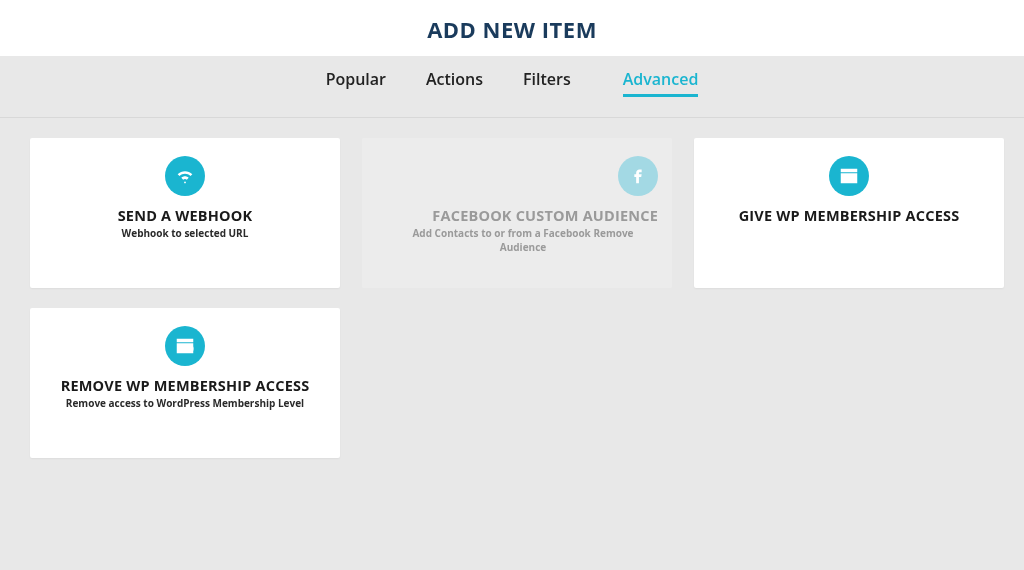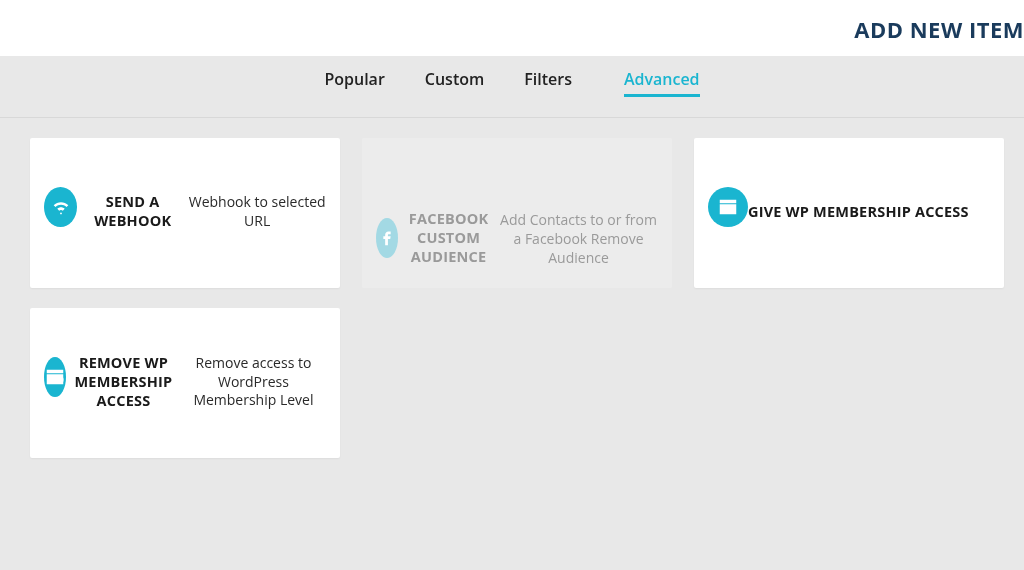--- a/index.html
+++ b/index.html
@@ -5,21 +5,21 @@
     * { box-sizing: border-box; margin: 0; padding: 0; }
     body {
       font-family: "Open Sans", "Helvetica Neue", Arial, sans-serif;
       background: #e8e8e8;
       width: 1024px;
       height: 570px;
       overflow: hidden;
     }
     .header {
       background: #fff;
-      text-align: right;
+      text-align: center;
       padding: 14px 0 12px;
     }
     .header h1 {
       font-size: 22px;
       font-weight: 700;
       color: #1a3b5c;
       letter-spacing: 0.5px;
     }
     .tabs {
       background: #e8e8e8;
@@ -48,20 +48,21 @@
       padding: 20px 30px;
       justify-content: start;
     }
     .card {
       background: #fff;
       border-radius: 2px;
       padding: 18px 14px 20px;
       text-align: center;
       min-height: 150px;
       display: flex;
+      flex-direction: column;
       align-items: center;
       cursor: pointer;
       box-shadow: 0 1px 2px rgba(0,0,0,0.05);
     }
     .card.disabled {
       background: #ececec;
       box-shadow: none;
       align-items: flex-end;
     }
     .card.disabled .card-title,
@@ -87,37 +88,37 @@
       fill: #fff;
     }
     .card-title {
       font-size: 14.5px;
       font-weight: 700;
       color: #1a1a1a;
       margin-bottom: 2px;
       letter-spacing: 0.2px;
     }
     .card-desc {
-      font-size: 14px;
-      font-weight: 400;
+      font-size: 10px;
+      font-weight: 700;
       color: #2a2a2a;
       line-height: 1.35;
       max-width: 270px;
     }
   </style>
 </head>
 <body>
 
 <div class="header">
   <h1>ADD NEW ITEM</h1>
 </div>
 
 <div class="tabs">
   <div class="tab">Popular</div>
-  <div class="tab">Custom</div>
+  <div class="tab">Actions</div>
   <div class="tab">Filters</div>
   <div class="tab active">Advanced</div>
 </div>
 
 <div class="grid">
 
   <div class="card">
     <div class="icon-circle">
       <svg viewBox="0 0 24 24">
           <path d="M4 10c4.4-4.4 11.6-4.4 16 0l-2 2c-3.3-3.3-8.7-3.3-12 0l-2-2zm4 4c2.2-2.2 5.8-2.2 8 0l-2 2c-1.1-1.1-2.9-1.1-4 0l-2-2zm4 4c.6 0 1 .4 1 1s-.4 1-1 1-1-.4-1-1 .4-1 1-1z"></path>

